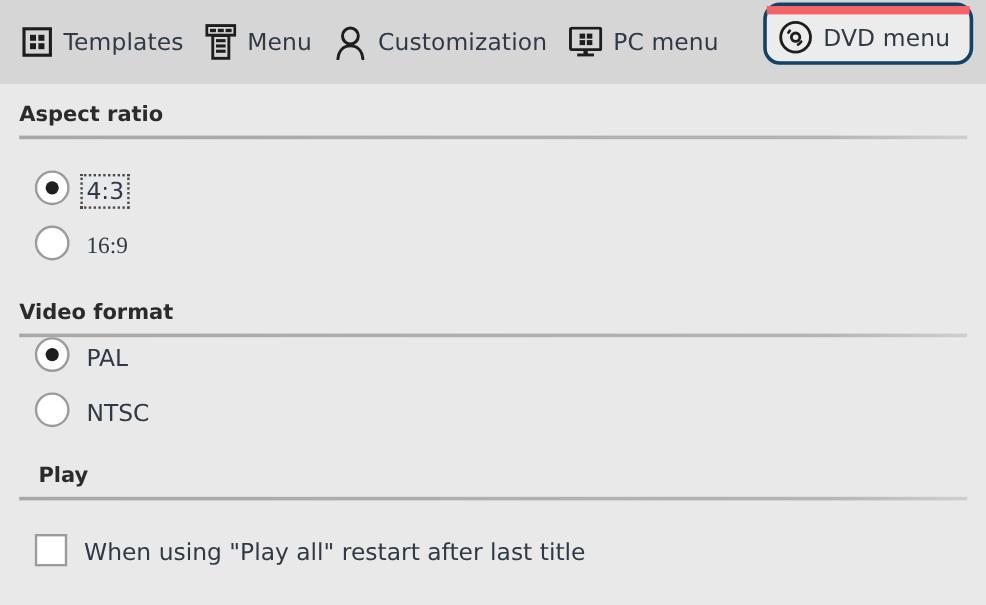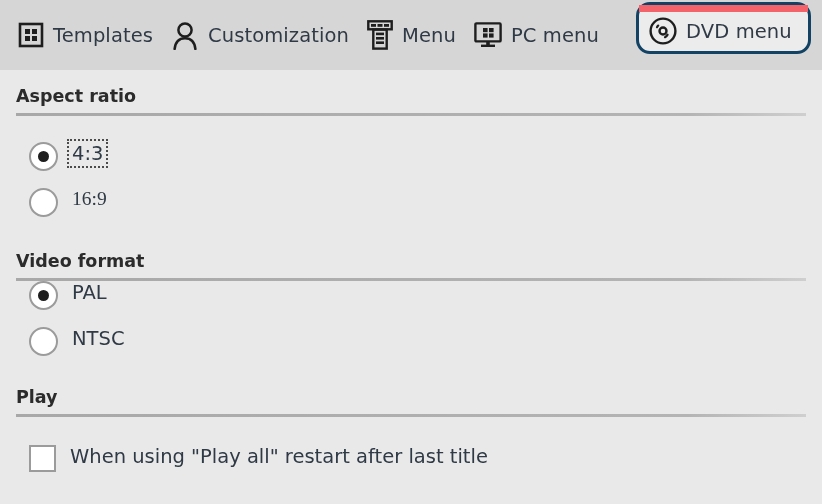--- a/index.html
+++ b/index.html
@@ -83,21 +83,21 @@
     padding-left: 16px;
   }
   .rule {
     height: 3px;
     margin: 7px 16px 0 16px;
     background: linear-gradient(to right, #a8a8a8 0%, #b4b4b4 85%, #cfcfcf 100%);
   }
 
   .opt-row {
     display: flex;
-    align-items: flex-start;
+    align-items: flex-end;
     padding-left: 29px;
   }
 
   
   .radio {
     width: 29px;
     height: 29px;
     border-radius: 50%;
     background: #ffffff;
     border: 2px solid #9b9b9b;
@@ -148,46 +148,46 @@
     <span class="ico">
       <svg width="26" height="26" viewBox="0 0 26 26">
         <rect x="2" y="2" width="22" height="22" fill="none" stroke="#1e1e1e" stroke-width="2.6"></rect>
         <rect x="7" y="7" width="5" height="5" fill="#1e1e1e"></rect>
         <rect x="14" y="7" width="5" height="5" fill="#1e1e1e"></rect>
         <rect x="7" y="14" width="5" height="5" fill="#1e1e1e"></rect>
         <rect x="14" y="14" width="5" height="5" fill="#1e1e1e"></rect>
       </svg>
     </span>
     <span class="tab-label">Templates</span>
-  </div>
-
-  <div class="tab">
-    <span class="ico">
-      <svg width="28" height="29" viewBox="0 0 28 29">
-        <circle cx="14" cy="9" r="6.6" fill="none" stroke="#1e1e1e" stroke-width="2.5"></circle>
-        <path d="M3.6 28 C4.4 20.6 8.6 17.2 14 17.2 C19.4 17.2 23.6 20.6 24.4 28" fill="none" stroke="#1e1e1e" stroke-width="2.5" stroke-linecap="round"></path>
-      </svg>
-    </span>
-    <span class="tab-label">Customization</span>
   </div>
 
   <div class="tab">
     <span class="ico">
       <svg width="26" height="30" viewBox="0 0 26 30">
         <rect x="1.3" y="1.3" width="23.4" height="8" fill="none" stroke="#1e1e1e" stroke-width="2.4"></rect>
         <rect x="4" y="4" width="5" height="2.8" fill="#1e1e1e"></rect>
         <rect x="10.5" y="4" width="5" height="2.8" fill="#1e1e1e"></rect>
         <rect x="17" y="4" width="5" height="2.8" fill="#1e1e1e"></rect>
         <rect x="6.3" y="9.6" width="13.4" height="19" fill="none" stroke="#1e1e1e" stroke-width="2.4"></rect>
         <rect x="9" y="12.6" width="8" height="2.6" fill="#1e1e1e"></rect>
         <rect x="9" y="17" width="8" height="2.6" fill="#1e1e1e"></rect>
         <rect x="9" y="21.4" width="8" height="2.6" fill="#1e1e1e"></rect>
       </svg>
     </span>
     <span class="tab-label">Menu</span>
+  </div>
+
+  <div class="tab">
+    <span class="ico">
+      <svg width="28" height="29" viewBox="0 0 28 29">
+        <circle cx="14" cy="9" r="6.6" fill="none" stroke="#1e1e1e" stroke-width="2.5"></circle>
+        <path d="M3.6 28 C4.4 20.6 8.6 17.2 14 17.2 C19.4 17.2 23.6 20.6 24.4 28" fill="none" stroke="#1e1e1e" stroke-width="2.5" stroke-linecap="round"></path>
+      </svg>
+    </span>
+    <span class="tab-label">Customization</span>
   </div>
 
   <div class="tab">
     <span class="ico">
       <svg width="28" height="26" viewBox="0 0 28 26">
         <rect x="1.4" y="1.4" width="25.2" height="18" rx="1" fill="none" stroke="#1e1e1e" stroke-width="2.4"></rect>
         <rect x="9" y="6" width="4.6" height="4.2" fill="#1e1e1e"></rect>
         <rect x="15" y="6" width="4.6" height="4.2" fill="#1e1e1e"></rect>
         <rect x="9" y="11.4" width="4.6" height="4.2" fill="#1e1e1e"></rect>
         <rect x="15" y="11.4" width="4.6" height="4.2" fill="#1e1e1e"></rect>
@@ -245,21 +245,21 @@
       <span class="opt-label">PAL</span>
     </div>
 
     <div class="opt-row" style="margin-top:17px;">
       <span class="radio"></span>
       <span class="opt-label">NTSC</span>
     </div>
   </div>
 
   <div>
-    <div class="section-head" style="padding-top:31px;">Play</div>
+    <div class="section-head" style="padding-top:31px;margin-left:16px;">Play</div>
     <div class="rule"></div>
 
     <div class="opt-row" style="margin-top:28px;">
       <span class="checkbox"></span>
       <span class="opt-label">When using "Play all" restart after last title</span>
     </div>
   </div>
 
 </div>
 

